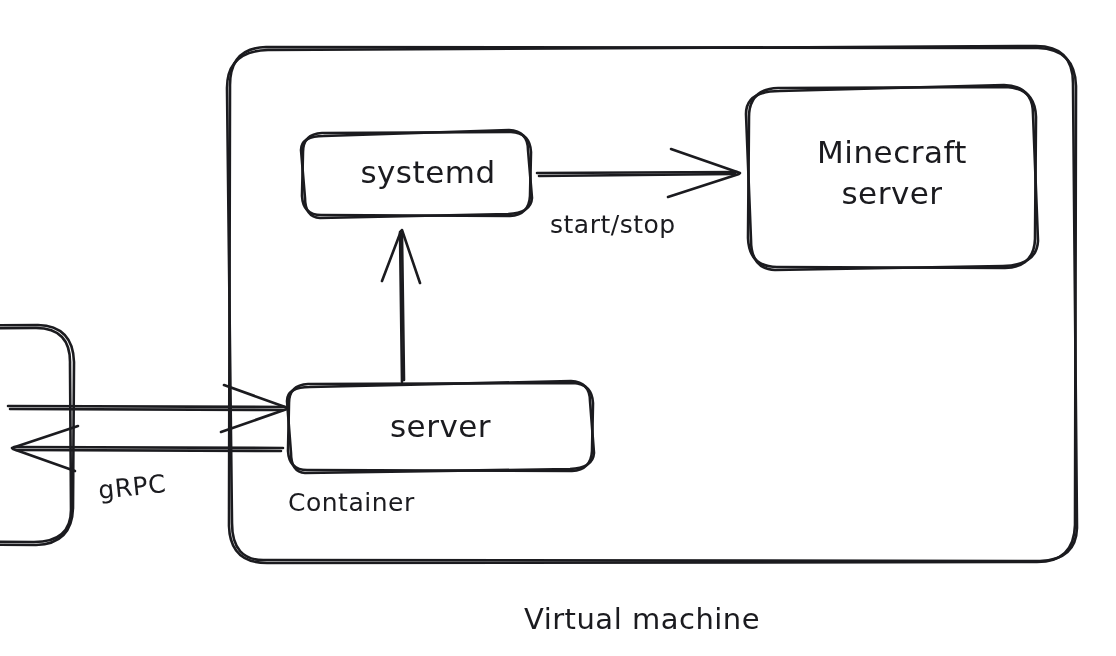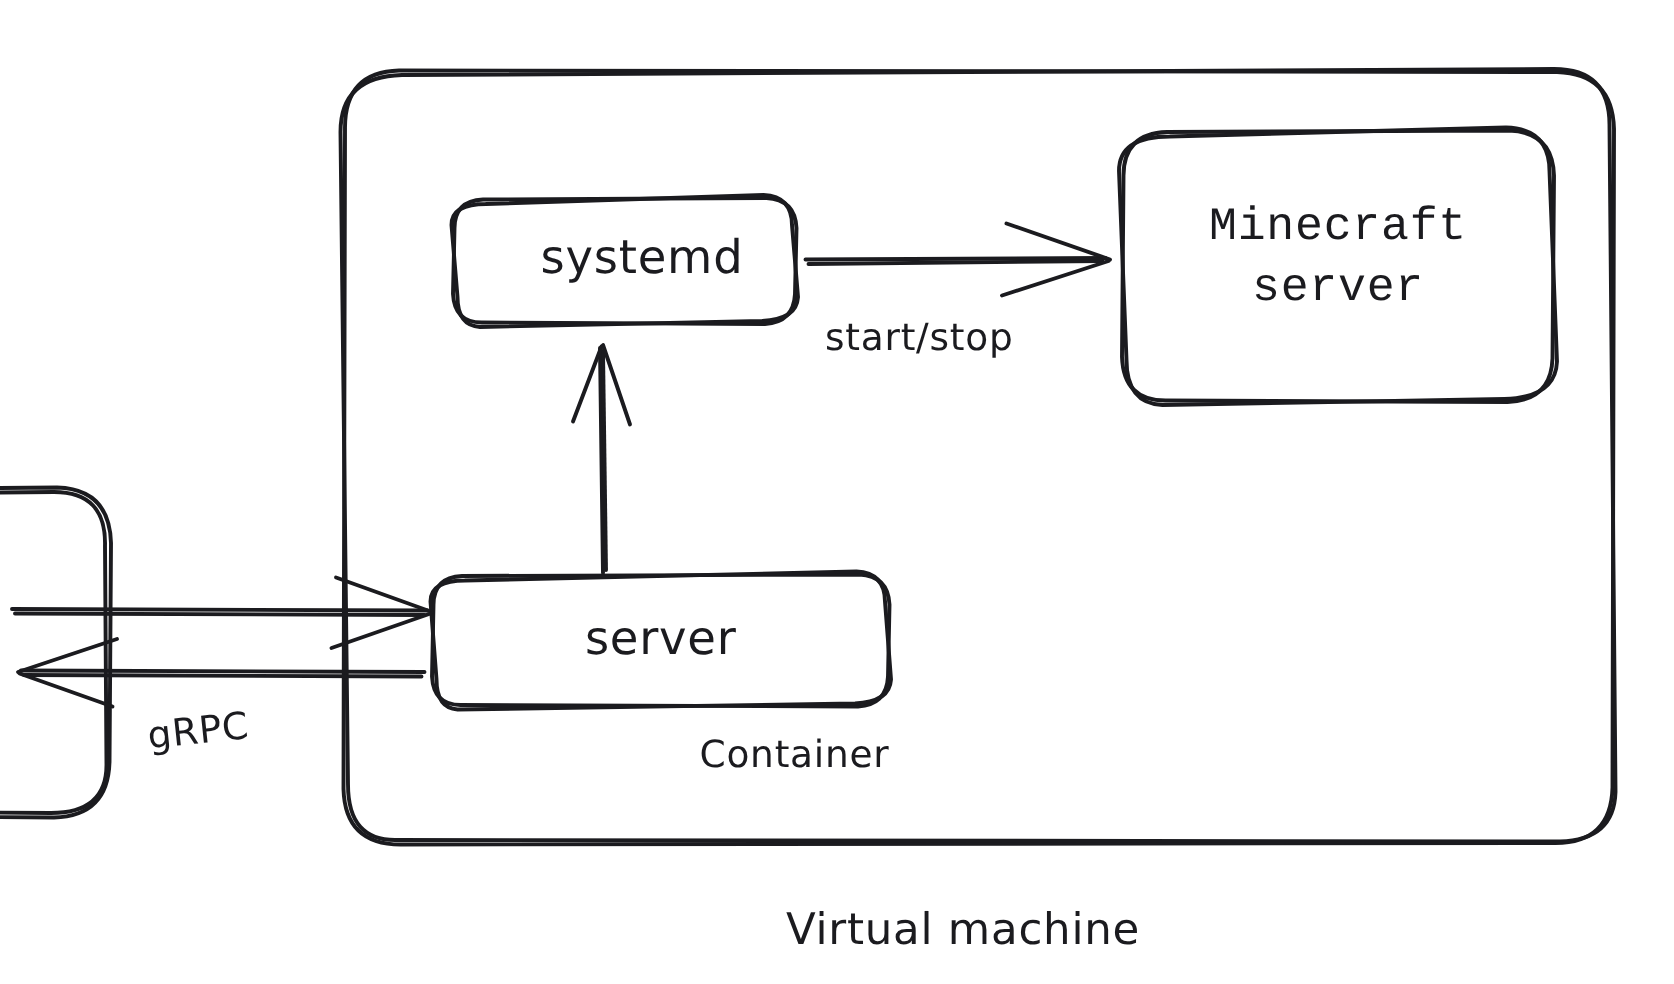--- a/index.html
+++ b/index.html
@@ -31,21 +31,20 @@
     font-weight: 400;
     letter-spacing: 0.5px;
     pointer-events: none;
   }
   .node-label {
     font-size: 31px;
     text-align: center;
   }
   .node-label.two-line {
     line-height: 1.32;
-    font-family: Liberation Mono, monospace;
   }
   .edge-label {
     font-size: 25px;
   }
   .group-label {
     font-size: 25px;
   }
   .rot {
     transform: rotate(-6deg);
     transform-origin: left bottom;
@@ -125,21 +124,21 @@
 
   <div class="lbl node-label" style="left:314px; top:154px; width:228px;">systemd</div>
 
   <div class="lbl node-label two-line" style="left:748px; top:132px; width:288px;">
     <div>Minecraft</div>
     <div>server</div>
   </div>
 
   <div class="lbl node-label" style="left:288px; top:408px; width:305px;">server</div>
 
-  <div class="lbl group-label" style="left:288px; top:488px; width:305px; text-align:right;">Container</div>
+  <div class="lbl group-label" style="left:288px; top:488px; width:305px; text-align:left;">Container</div>
 
   <div class="lbl edge-label" style="left:550px; top:210px;">start/stop</div>
 
   <div class="lbl edge-label rot" style="left:100px; top:476px;">gRPC</div>
 
   <div class="lbl group-label" style="left:218px; top:602px; width:848px; text-align:center; font-size:29px;">Virtual machine</div>
 
 </div>
 
 </body></html>

